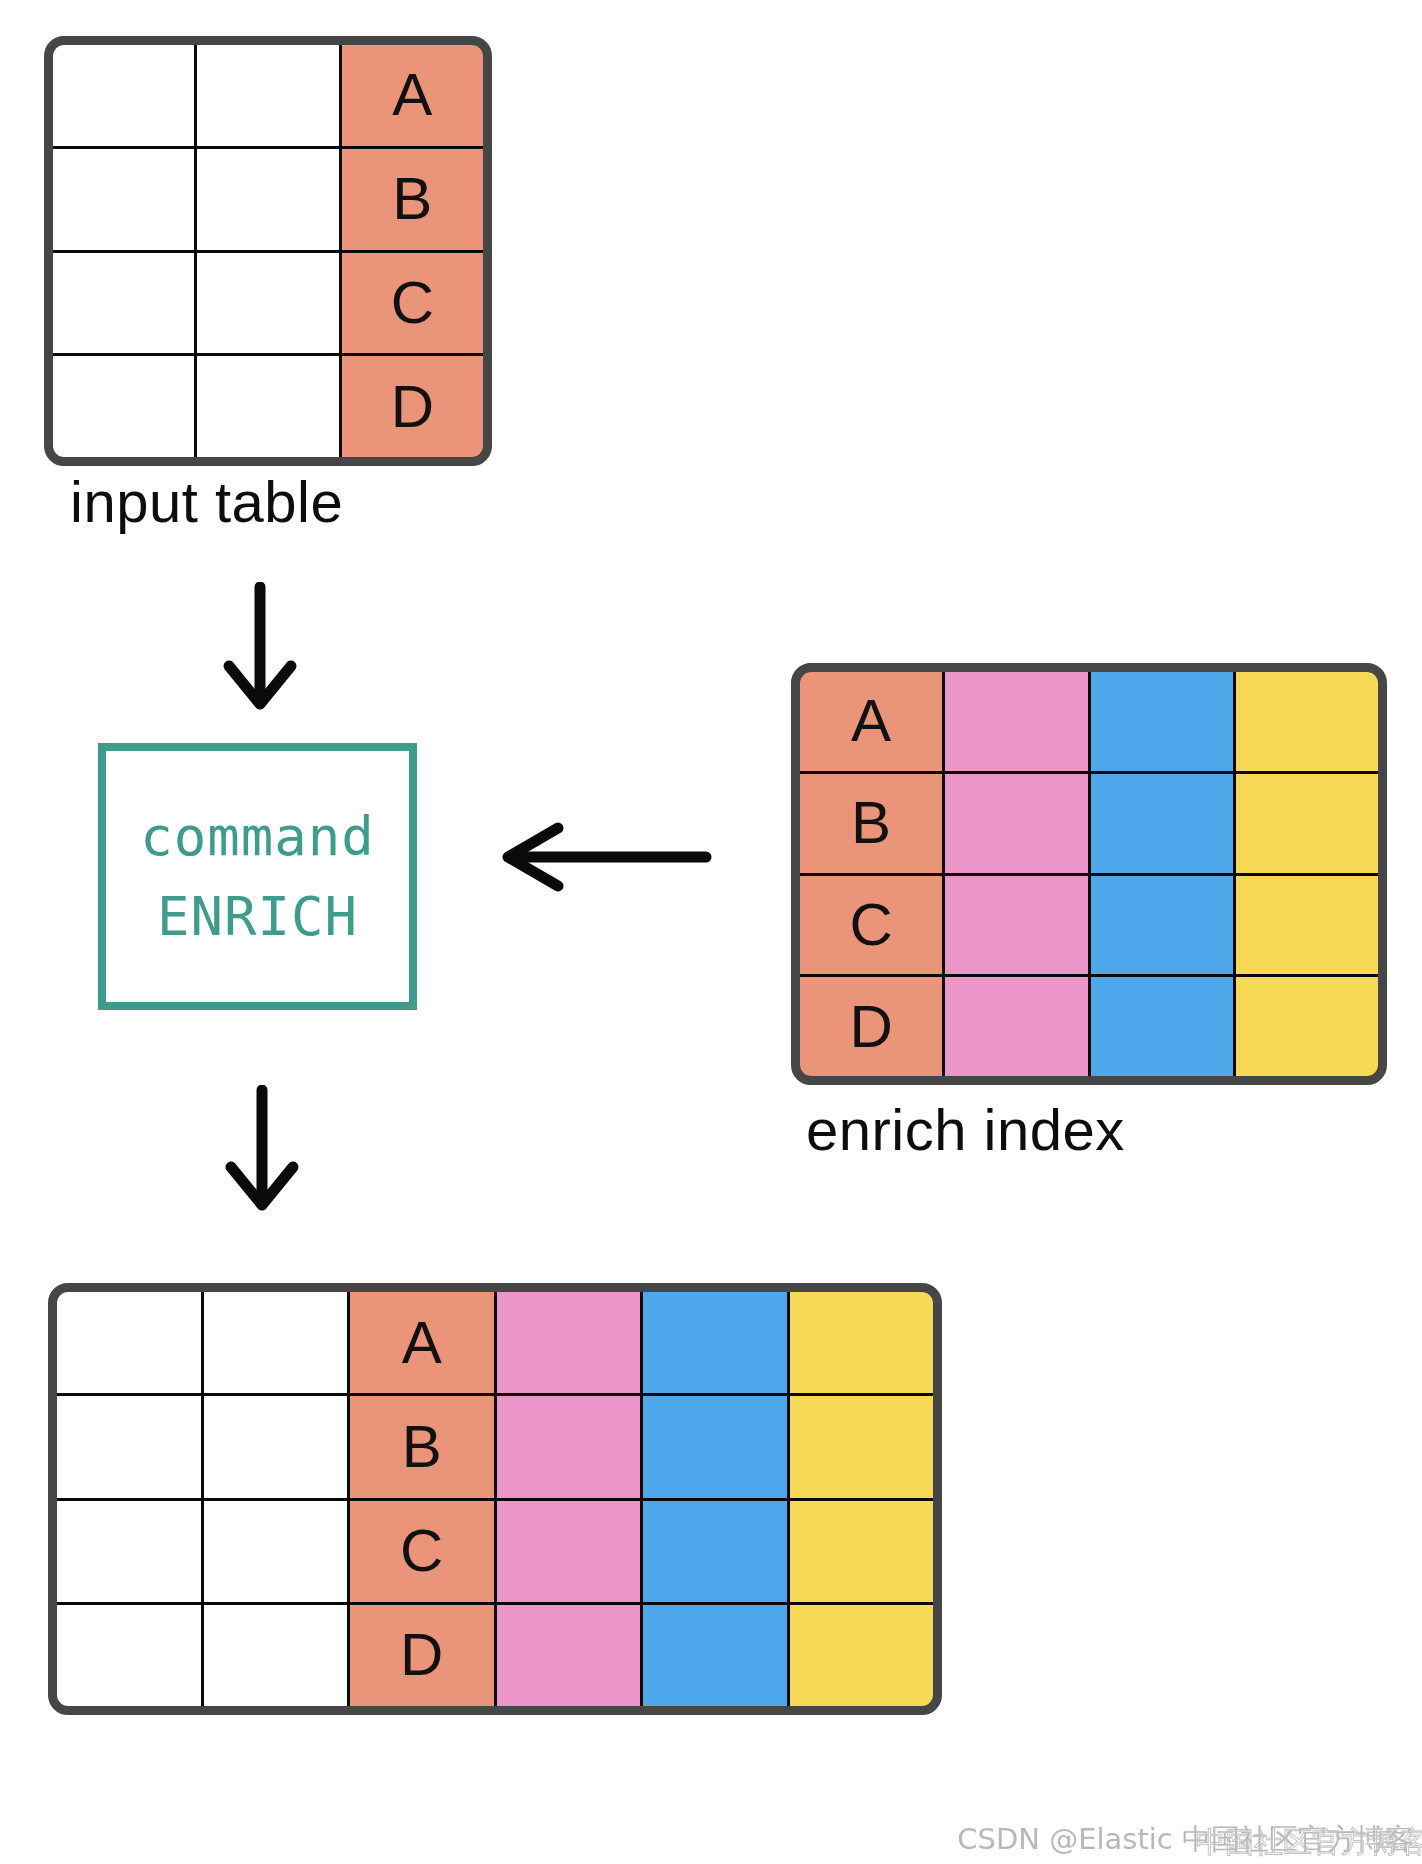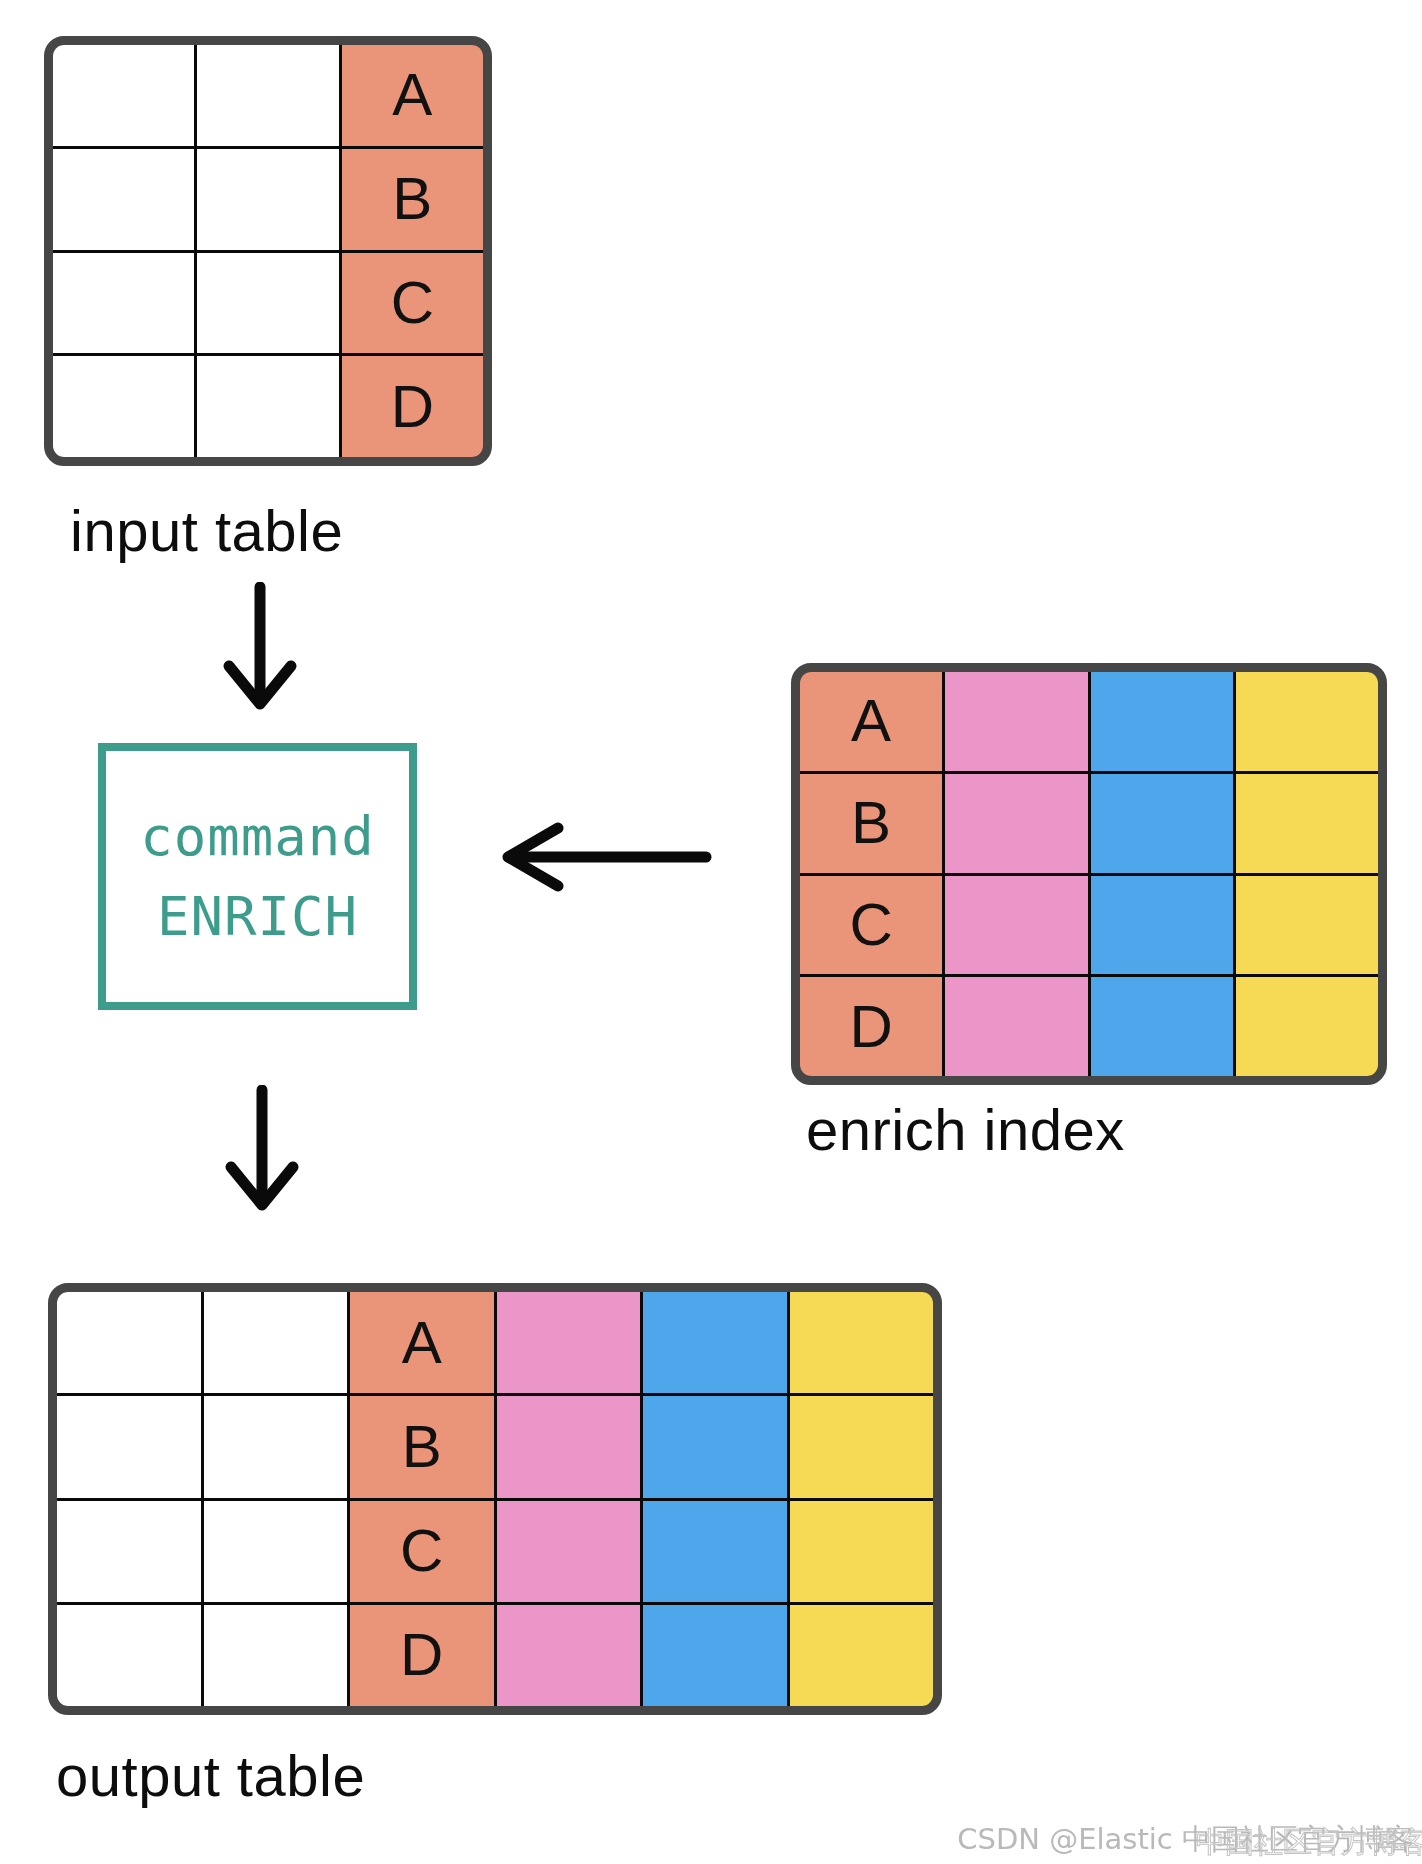--- a/index.html
+++ b/index.html
@@ -37,21 +37,21 @@
   }
 
   
   .lbl{
     position:absolute;
     font-size:58px;
     color:#0d0d0d;
     letter-spacing:0.5px;
     white-space:nowrap;
   }
-  .lbl-input{left:70px;top:497px;}
+  .lbl-input{left:70px;top:468px;}
   .lbl-enrich{left:806px;top:1096px;}
   .lbl-output{left:56px;top:1742px;}
 
   
   .enrich-box{
     position:absolute;
     left:98px;top:743px;width:319px;height:267px;
     box-sizing:border-box;
     border:8px solid var(--teal,#3D9C8B);
     background:#ffffff;
@@ -172,20 +172,19 @@
       <div class="cell" style="background: rgb(236, 149, 201);"></div>
       <div class="cell" style="background: rgb(78, 167, 234);"></div>
       <div class="cell" style="background: rgb(246, 217, 85);"></div>
       <div class="cell" style="background: rgb(255, 255, 255);"></div>
       <div class="cell" style="background: rgb(255, 255, 255);"></div>
       <div class="cell" style="background: rgb(234, 148, 122);">D</div>
       <div class="cell" style="background: rgb(236, 149, 201);"></div>
       <div class="cell" style="background: rgb(78, 167, 234);"></div>
       <div class="cell" style="background: rgb(246, 217, 85);"></div>
     </div>
-  <div class="lbl lbl-output">output table</div>
 
   <div class="watermark">
     <span class="wm-base">CSDN @Elastic 中国社区官方博客</span>
     <span class="wm-overlay">中国社区官方博客</span>
   </div>
 
 </div>
 
 </body></html>

